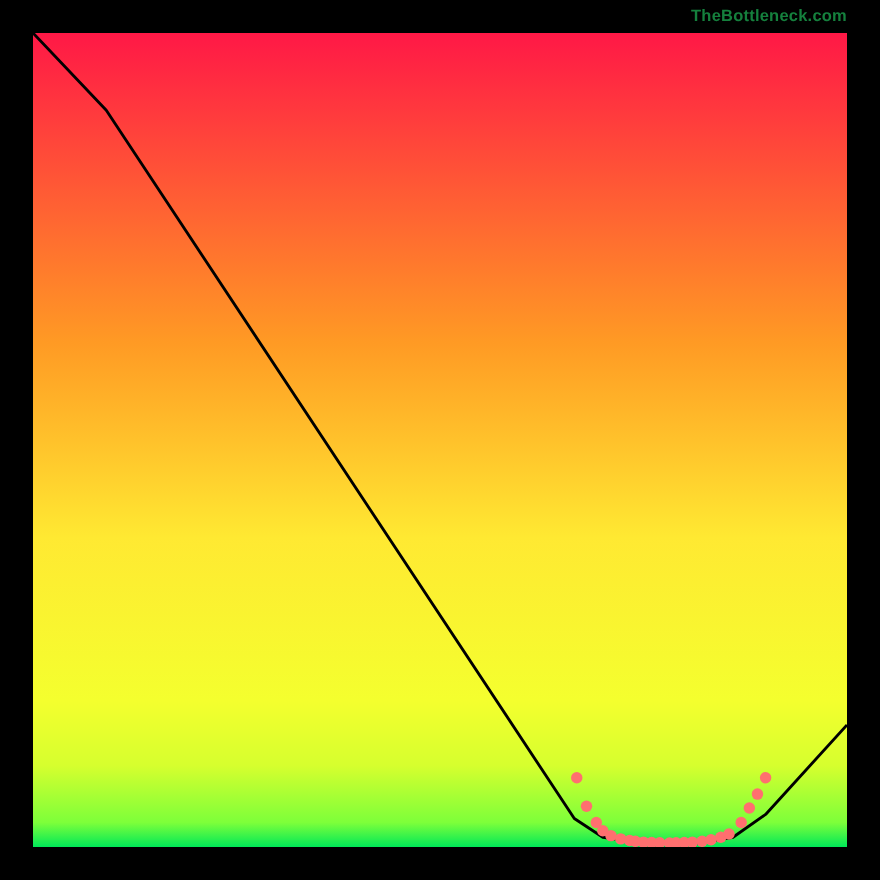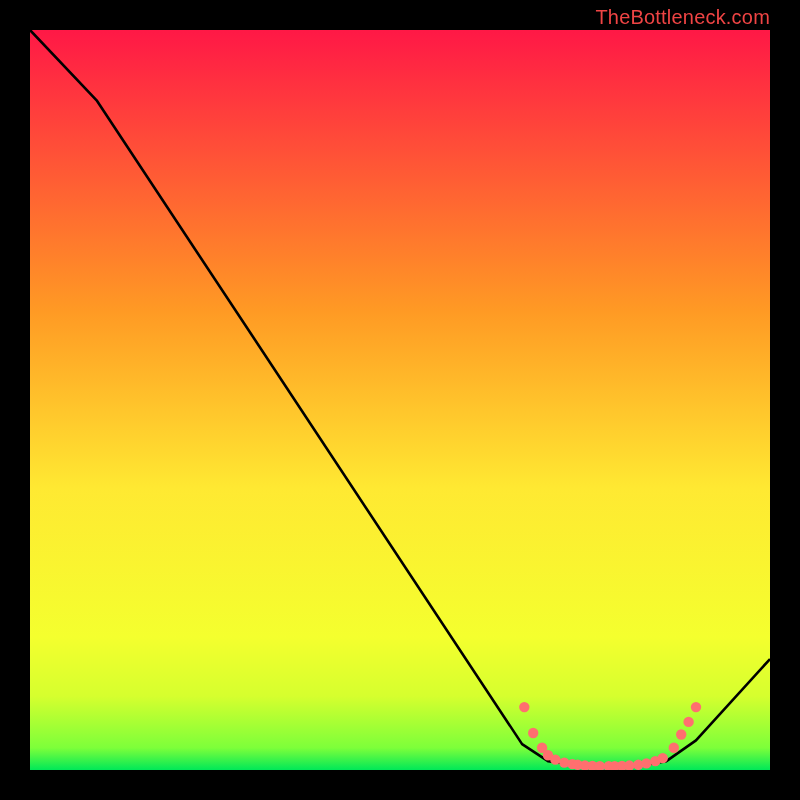--- a/index.html
+++ b/index.html
@@ -1,18 +1,18 @@
 <!DOCTYPE html>
 <html><head>
 <meta charset="utf-8">
 <style>
   html,body{margin:0;padding:0;width:800px;height:800px;background:#000;overflow:hidden;font-family:Arial,Helvetica,sans-serif}
   .frame{position:absolute;inset:0;background:#000}
   .plot{position:absolute;left:30px;top:30px;width:740px;height:740px}
-  .watermark{position:absolute;top:6px;right:30px;color:#ef4444;font-size:20px;font-weight:400;letter-spacing:.2px}
+  .watermark{position:absolute;top:6px;right:30px;color:#15803d;font-size:15px;font-weight:700;letter-spacing:.2px}
   svg{display:block}
 </style>
 </head>
 <body>
 <div class="frame">
 
 <div class="watermark">TheBottleneck.com</div>
 
 <div class="plot">
 <svg id="svg" width="740" height="740" viewBox="0 0 740 740">

